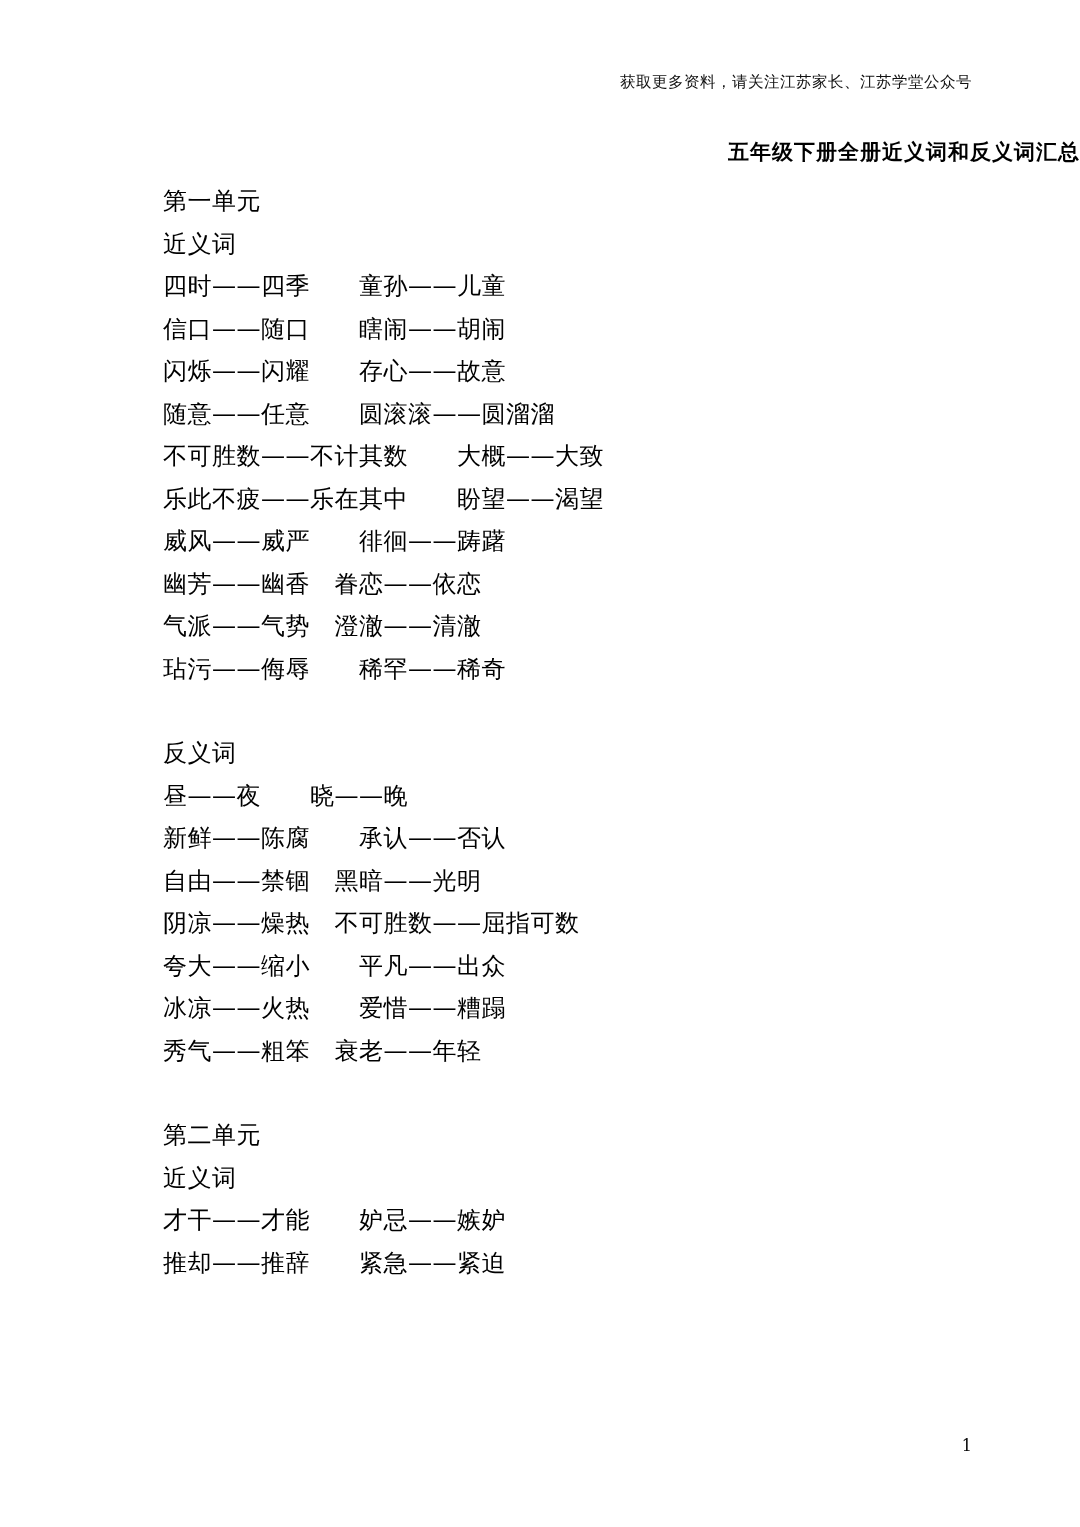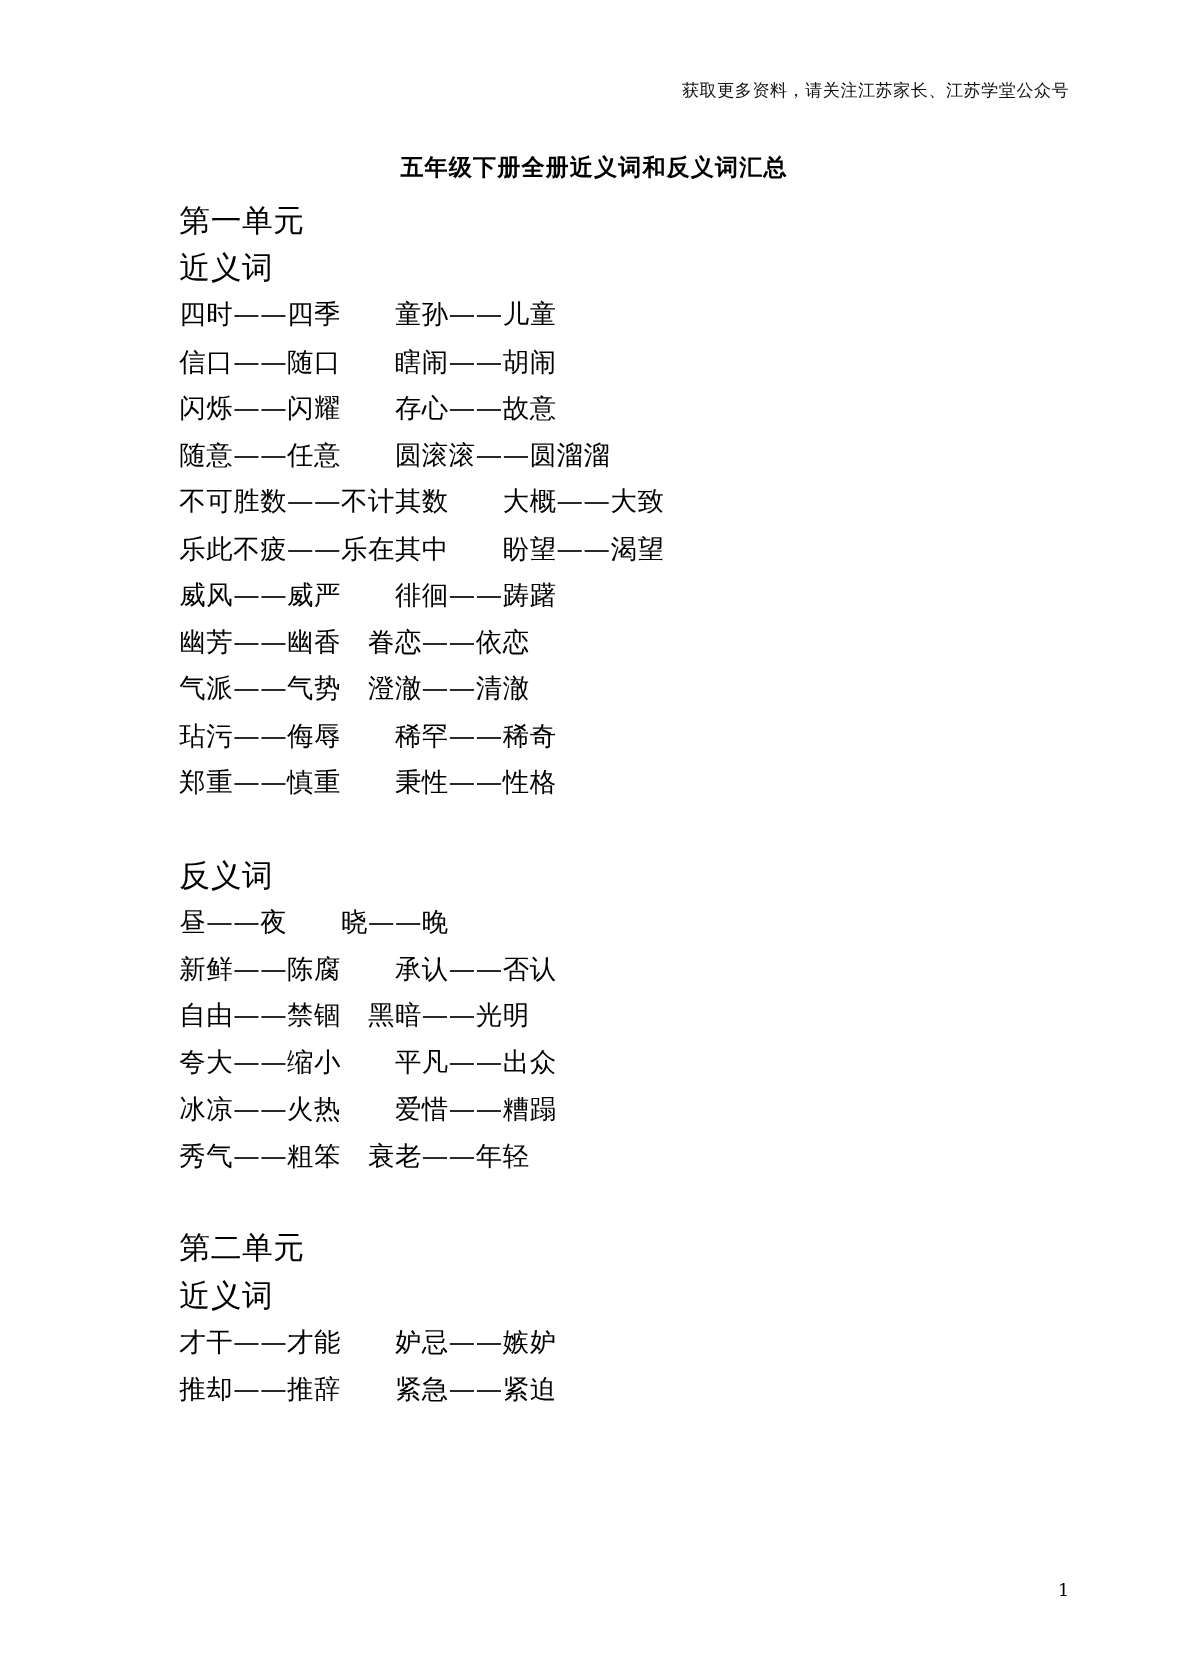--- a/index.html
+++ b/index.html
@@ -29,40 +29,40 @@
     font-size: 15.5px;
     letter-spacing: 0.5px;
     color: #111;
     white-space: nowrap;
   }
   .doc-title {
     position: absolute;
     top: 138px;
     left: 0;
     width: 1080px;
-    text-align: center;
+    text-align: right;
     font-size: 21px;
     font-weight: bold;
     letter-spacing: 1px;
   }
   .content {
     position: absolute;
     top: 180px;
     left: 163px;
     width: 790px;
   }
   .line {
     font-size: 24px;
     line-height: 42.5px;
     letter-spacing: 0.5px;
     white-space: pre;
     color: #000;
   }
   .line.section {
-    font-size: 28px;
+    font-size: 24px;
   }
   .spacer {
     height: 42px;
   }
   .page-number {
     position: absolute;
     bottom: 72px;
     right: 108px;
     font-size: 16px;
     color: #000;
@@ -83,26 +83,26 @@
       <div class="line">四时——四季　　童孙——儿童</div>
       <div class="line">信口——随口　　瞎闹——胡闹</div>
       <div class="line">闪烁——闪耀　　存心——故意</div>
       <div class="line">随意——任意　　圆滚滚——圆溜溜</div>
       <div class="line">不可胜数——不计其数　　大概——大致</div>
       <div class="line">乐此不疲——乐在其中　　盼望——渴望</div>
       <div class="line">威风——威严　　徘徊——踌躇</div>
       <div class="line">幽芳——幽香　眷恋——依恋</div>
       <div class="line">气派——气势　澄澈——清澈</div>
       <div class="line">玷污——侮辱　　稀罕——稀奇</div>
-      <div class="line">郑重——慎重　　秉性——性格</div>
       <div class="spacer"></div>
       <div class="line section">反义词</div>
       <div class="line">昼——夜　　晓——晚</div>
       <div class="line">新鲜——陈腐　　承认——否认</div>
       <div class="line">自由——禁锢　黑暗——光明</div>
+      <div class="line">阴凉——燥热　不可胜数——屈指可数</div>
       <div class="line">夸大——缩小　　平凡——出众</div>
       <div class="line">冰凉——火热　　爱惜——糟蹋</div>
       <div class="line">秀气——粗笨　衰老——年轻</div>
       <div class="spacer"></div>
       <div class="line section">第二单元</div>
       <div class="line section">近义词</div>
       <div class="line">才干——才能　　妒忌——嫉妒</div>
       <div class="line">推却——推辞　　紧急——紧迫</div>
     </div>
 

